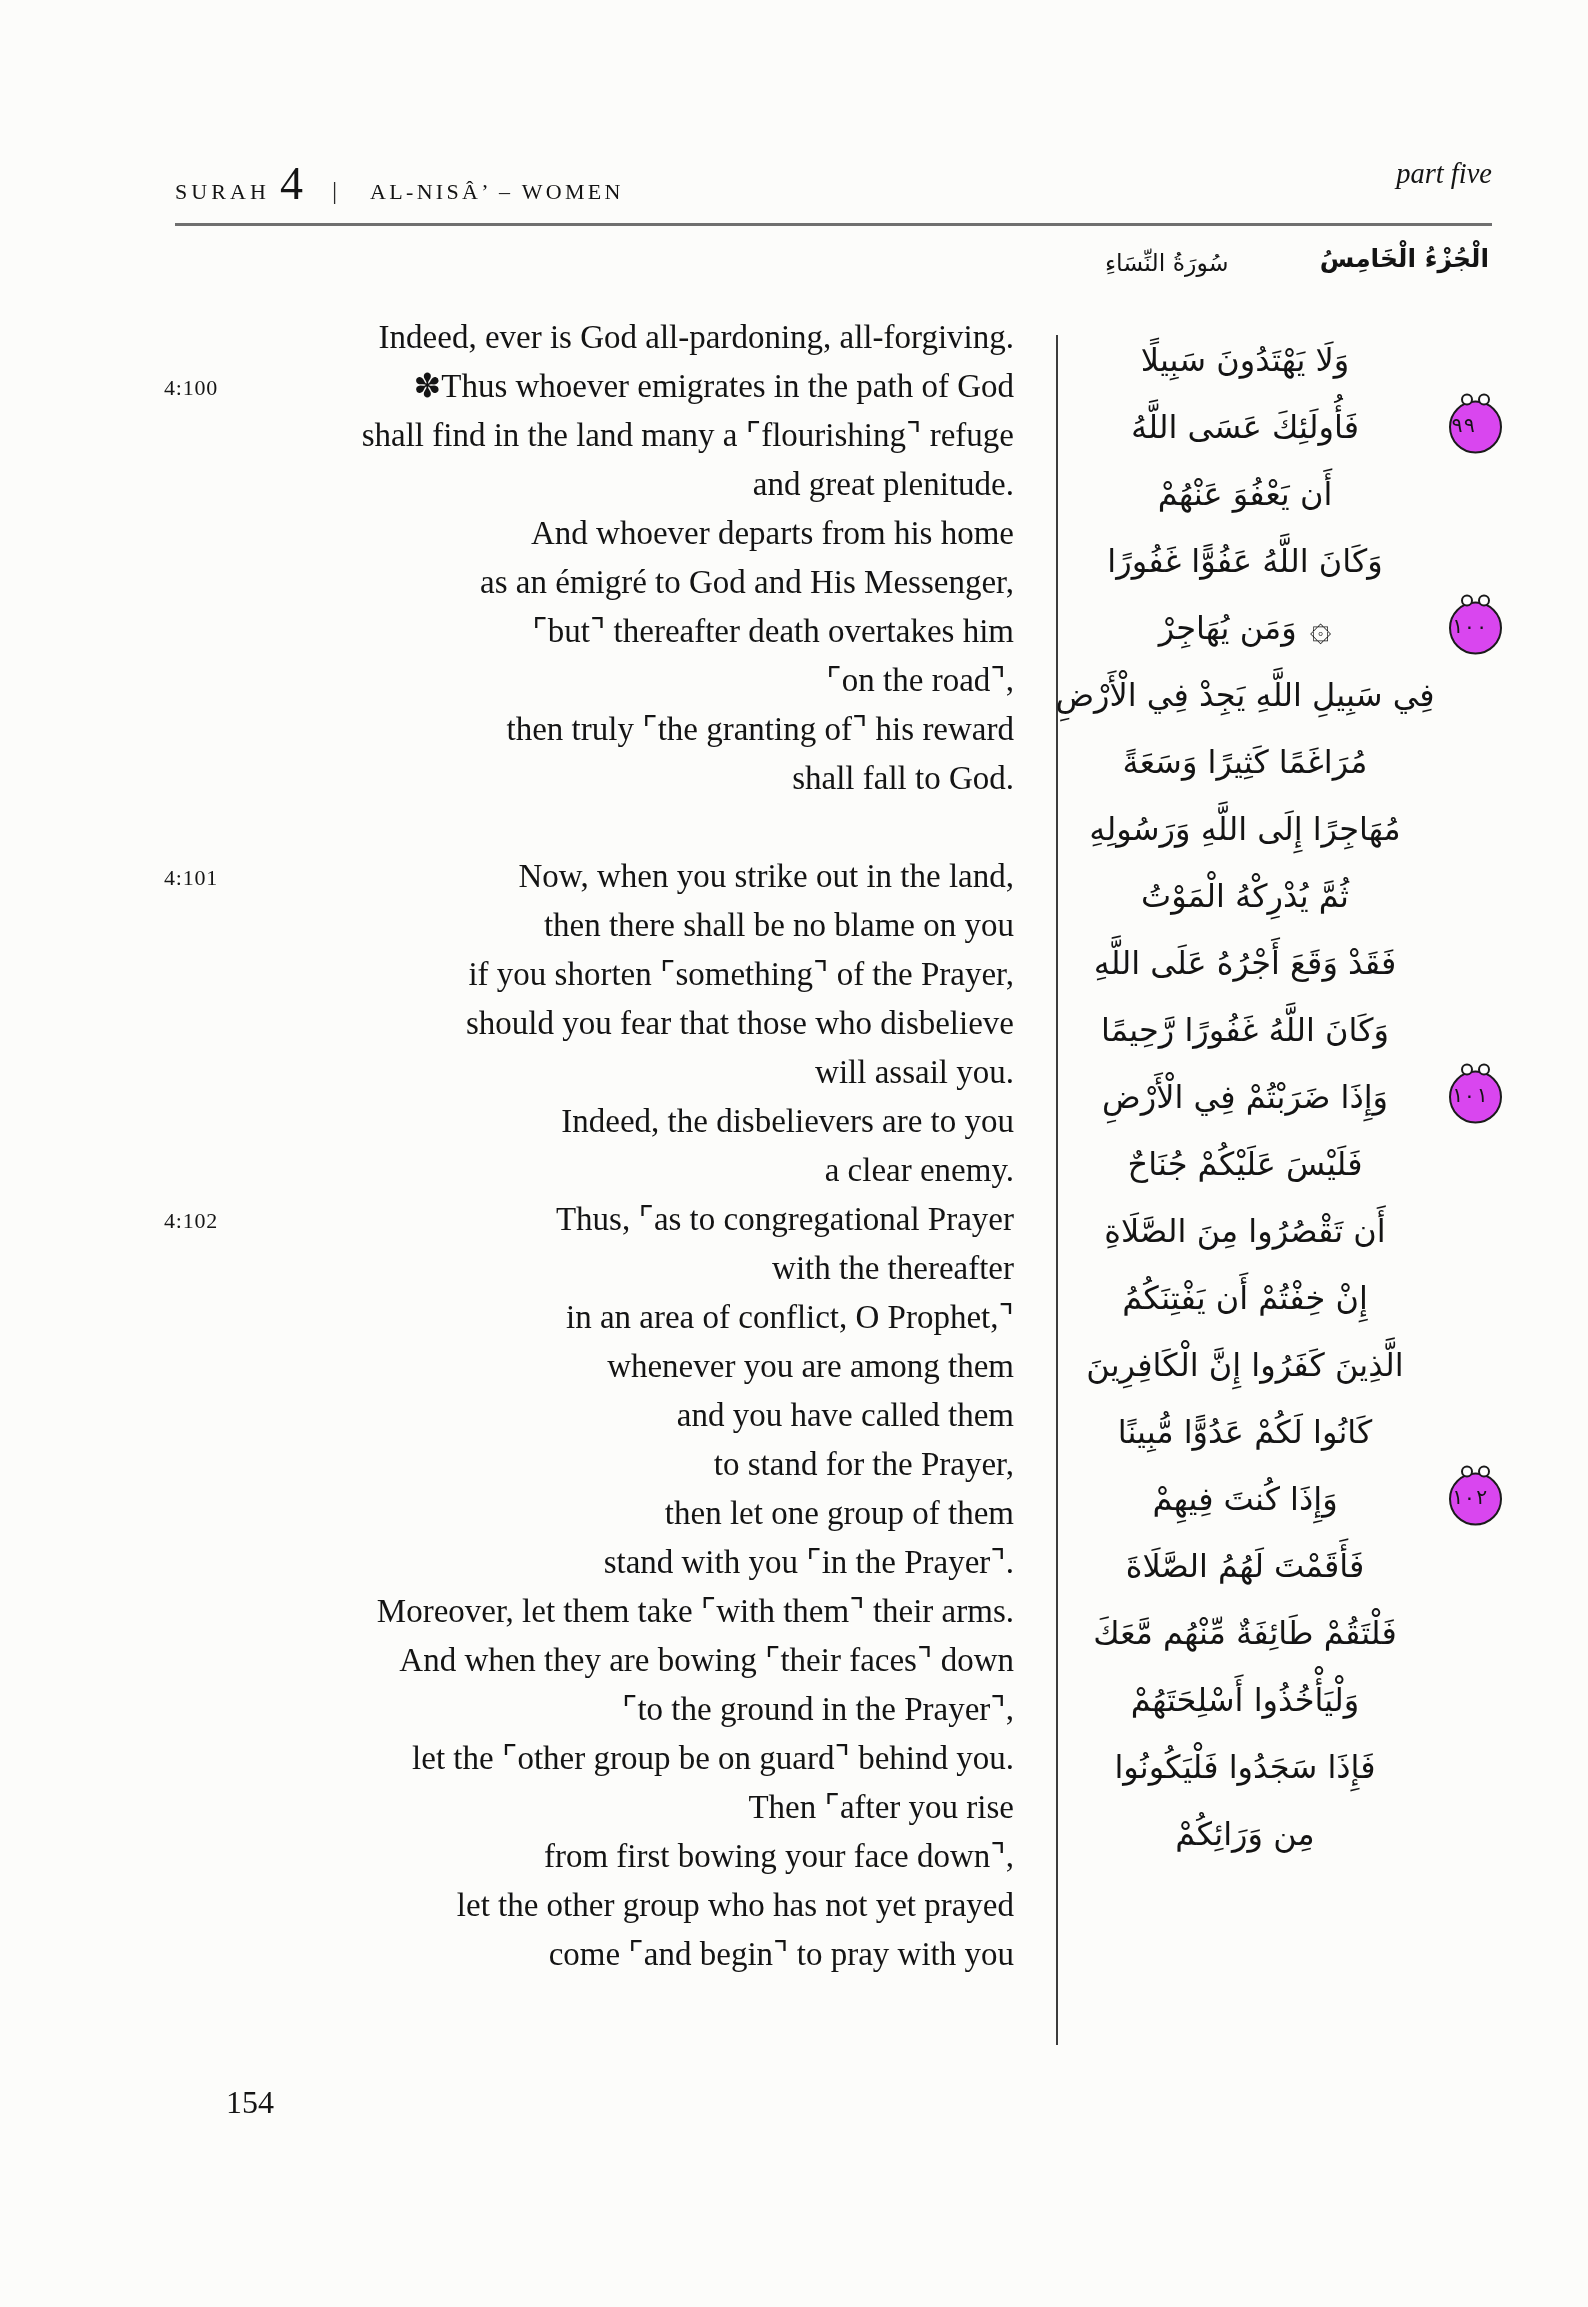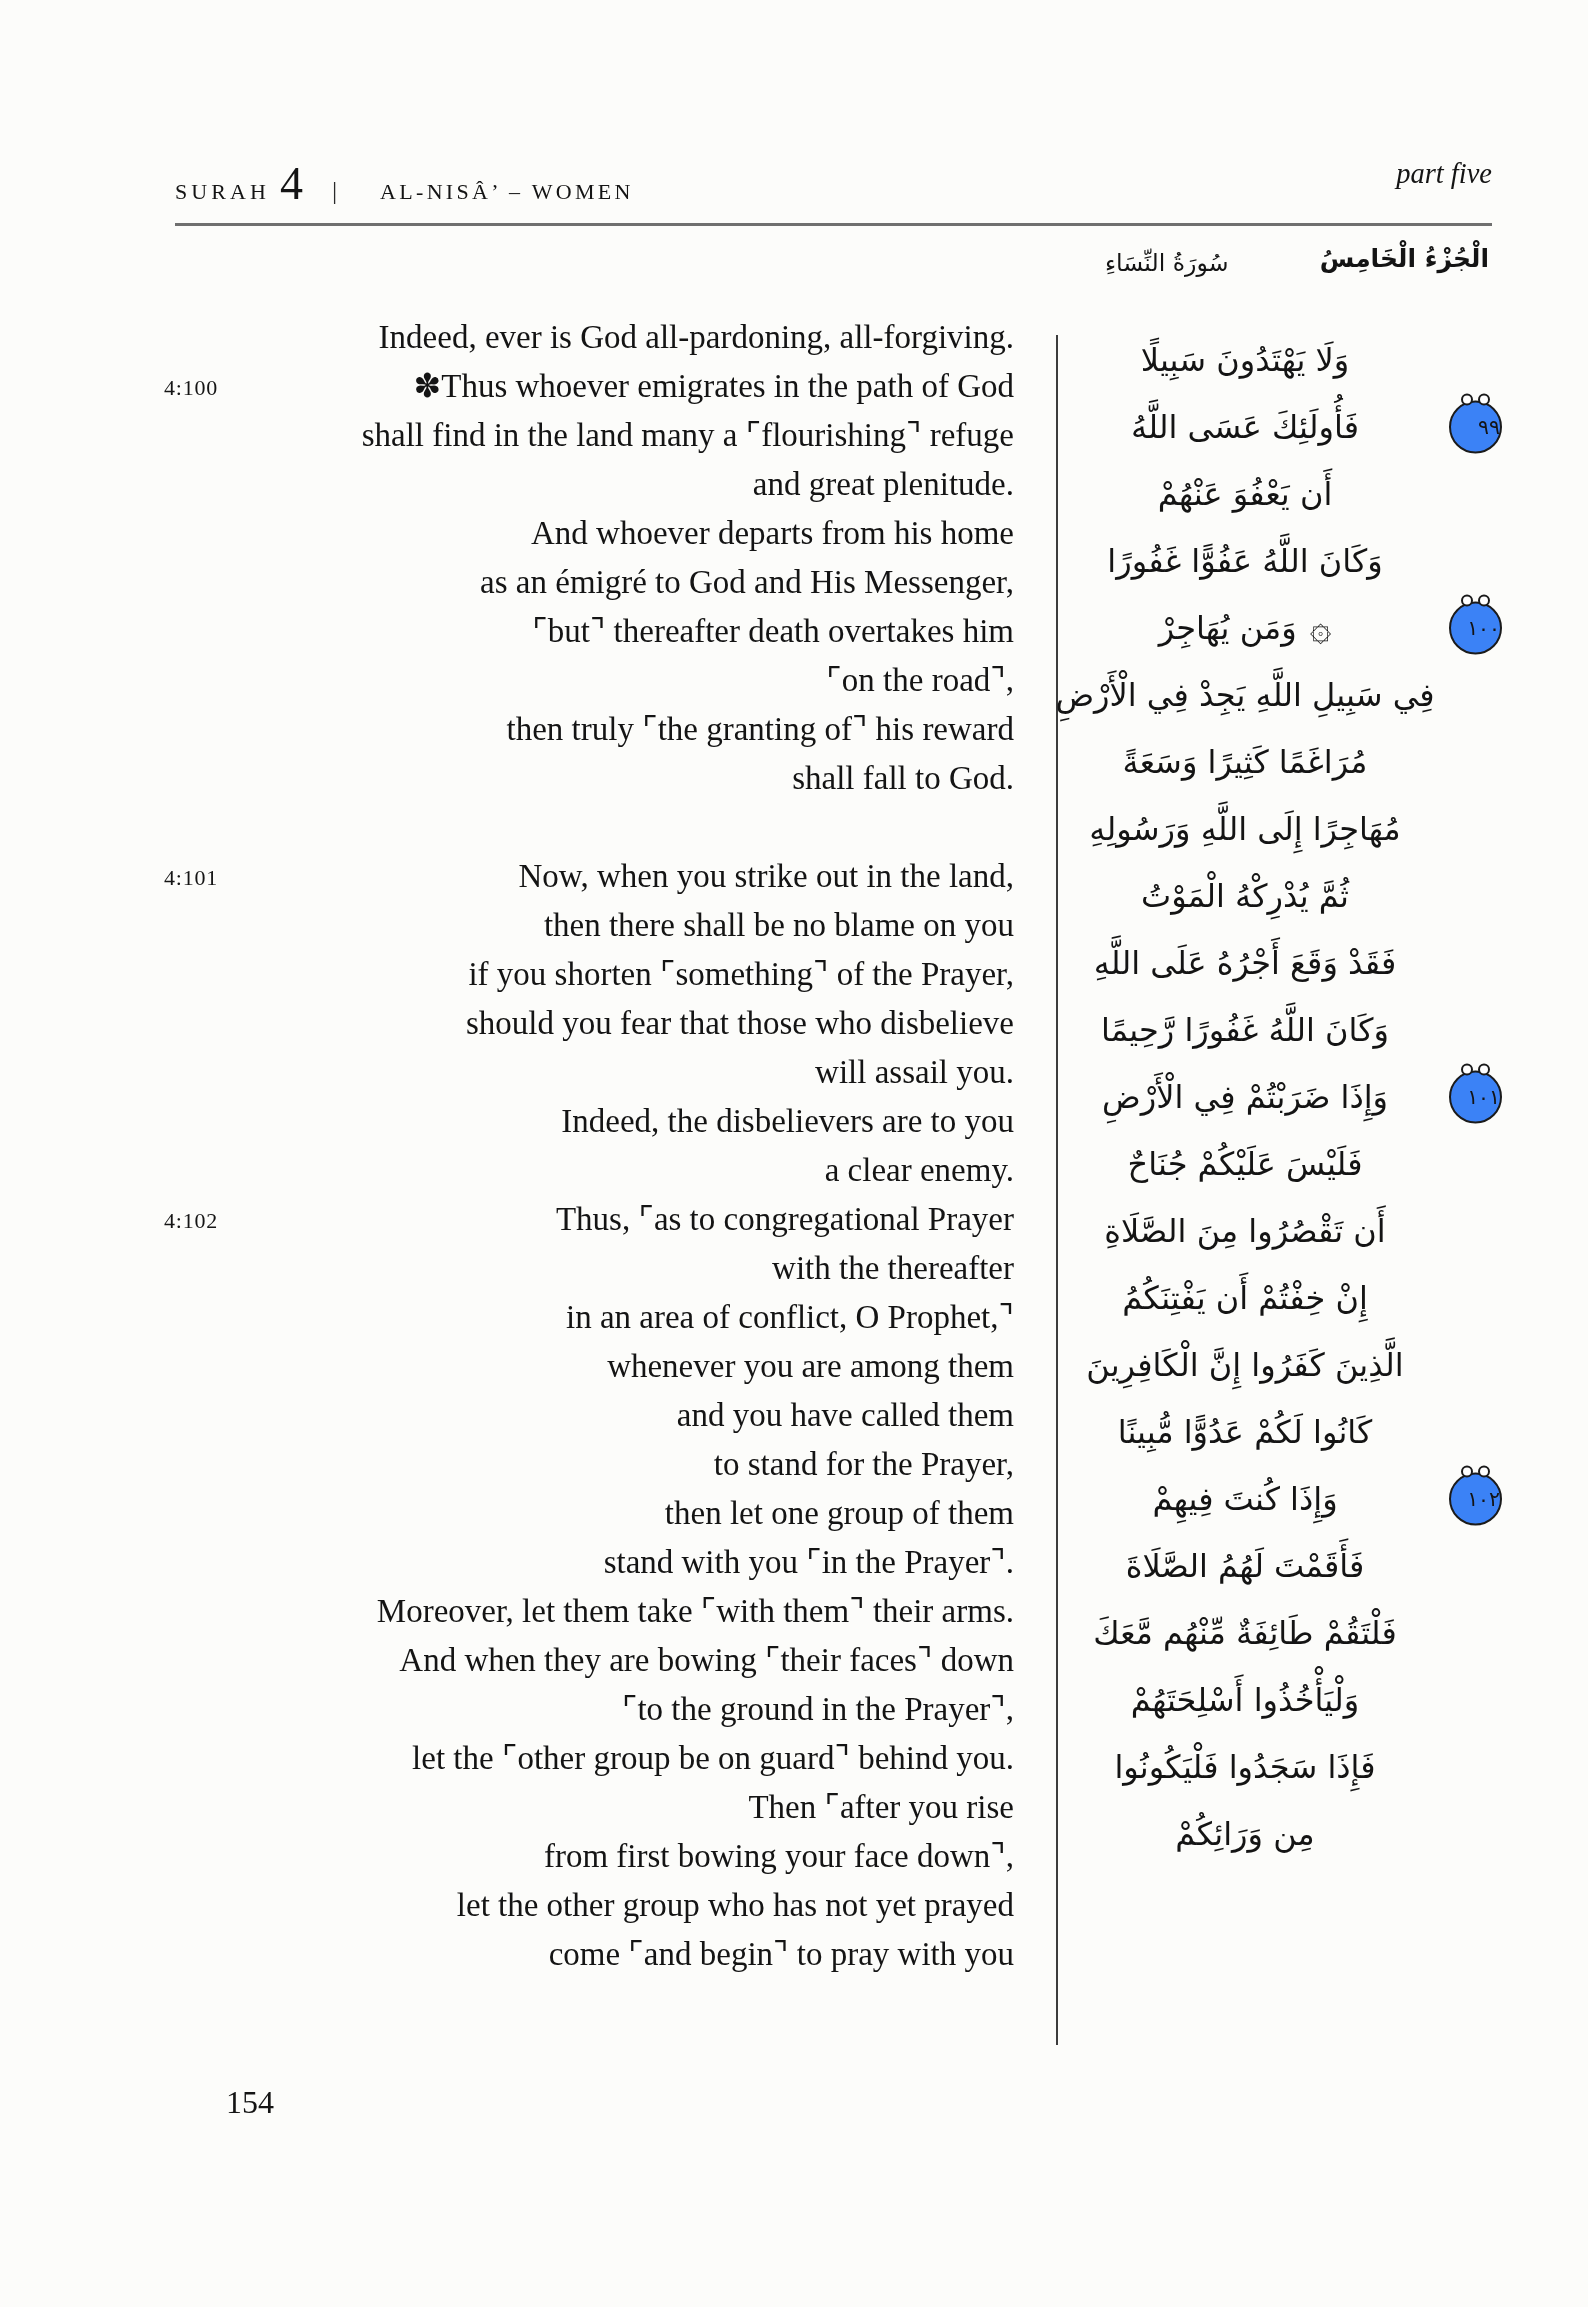--- a/index.html
+++ b/index.html
@@ -7,42 +7,42 @@
     width:1588px;height:2307px;position:relative;
     background:#fcfcfa;color:#141414;
     font-family:"Liberation Serif","DejaVu Serif",serif;
     overflow:hidden;
   }
   
   .hdr-left{position:absolute;left:175px;top:161px;display:flex;align-items:baseline;}
   .surah-label{font-size:22px;letter-spacing:4.1px;}
   .surah-num{font-size:46px;margin-left:9.8px;line-height:1;}
   .hdr-sep{font-size:26px;margin:0 33px 0 29px;color:#2a2a2a;}
-  .surah-name{font-size:22px;letter-spacing:3.3px;margin-left:10px;}
+  .surah-name{font-size:22px;letter-spacing:3.3px;}
   .part-label{position:absolute;right:96px;top:158px;font-style:italic;font-size:28.5px;}
   .rule{position:absolute;left:175px;top:223px;width:1317px;height:3.3px;background:#6f6f6f;}
   
   .ar{font-family:"DejaVu Sans",sans-serif;}
   .ar-hdr-juz{position:absolute;right:99px;top:244px;font-size:25px;direction:rtl;font-weight:bold;}
   .ar-hdr-surah{position:absolute;left:1105px;top:249px;font-size:23.6px;direction:rtl;}
   
   .divider{position:absolute;left:1056px;top:335px;width:1.6px;height:1710px;background:#3c3c3c;}
   
   #english-col{position:absolute;left:228px;top:313px;width:786px;font-size:33px;text-align:right;}
   .en-line{height:49px;line-height:49px;white-space:nowrap;position:relative;}
   .en-spacer{height:49px;}
   .verse-no{position:absolute;left:-64px;top:0.8px;line-height:49px;font-size:22px;letter-spacing:0.8px;}
   
   #arabic-col{position:absolute;left:1058px;top:326px;width:374px;direction:rtl;
               font-family:"DejaVu Sans",sans-serif;font-size:32px;}
   .ar-line{height:67px;position:relative;display:flex;align-items:center;justify-content:center;gap:13px;white-space:nowrap;}
   .hizb-star{font-size:37px;line-height:1;}
   .medallion{position:absolute;right:-70px;top:50%;transform:translateY(-50%);
              width:49px;height:49px;border:2.4px solid #1b1b1b;border-radius:50%;
-             background:#3b82f6;display:flex;align-items:center;justify-content:flex-start;}
+             background:#d946ef;display:flex;align-items:center;justify-content:flex-end;font-family:Liberation Mono, monospace;}
   .medallion::before,.medallion::after{content:"";position:absolute;top:-9px;width:8.1px;height:8.1px;
              border:2px solid #1b1b1b;border-radius:50%;background:#fff;}
   .medallion::before{left:9.8px;}
   .medallion::after{right:9.8px;}
   .med-num{font-size:20.4px;line-height:1;direction:rtl;}
   
   .pageno{position:absolute;left:226px;top:2084px;font-size:32px;}
 </style>
 </head>
 <body>

